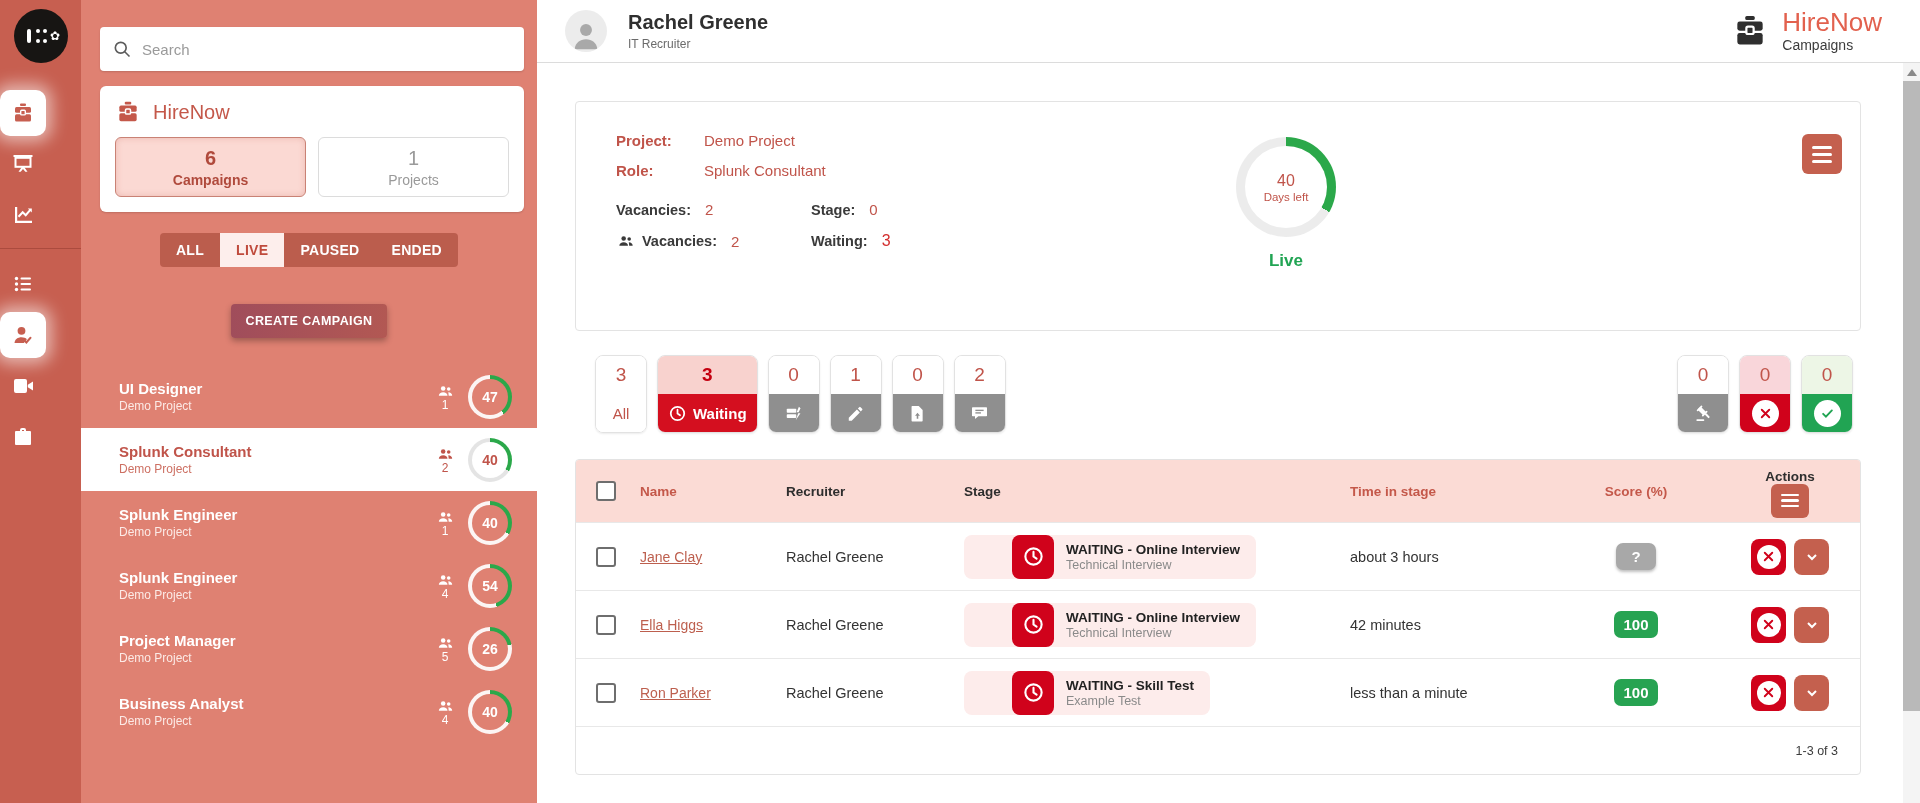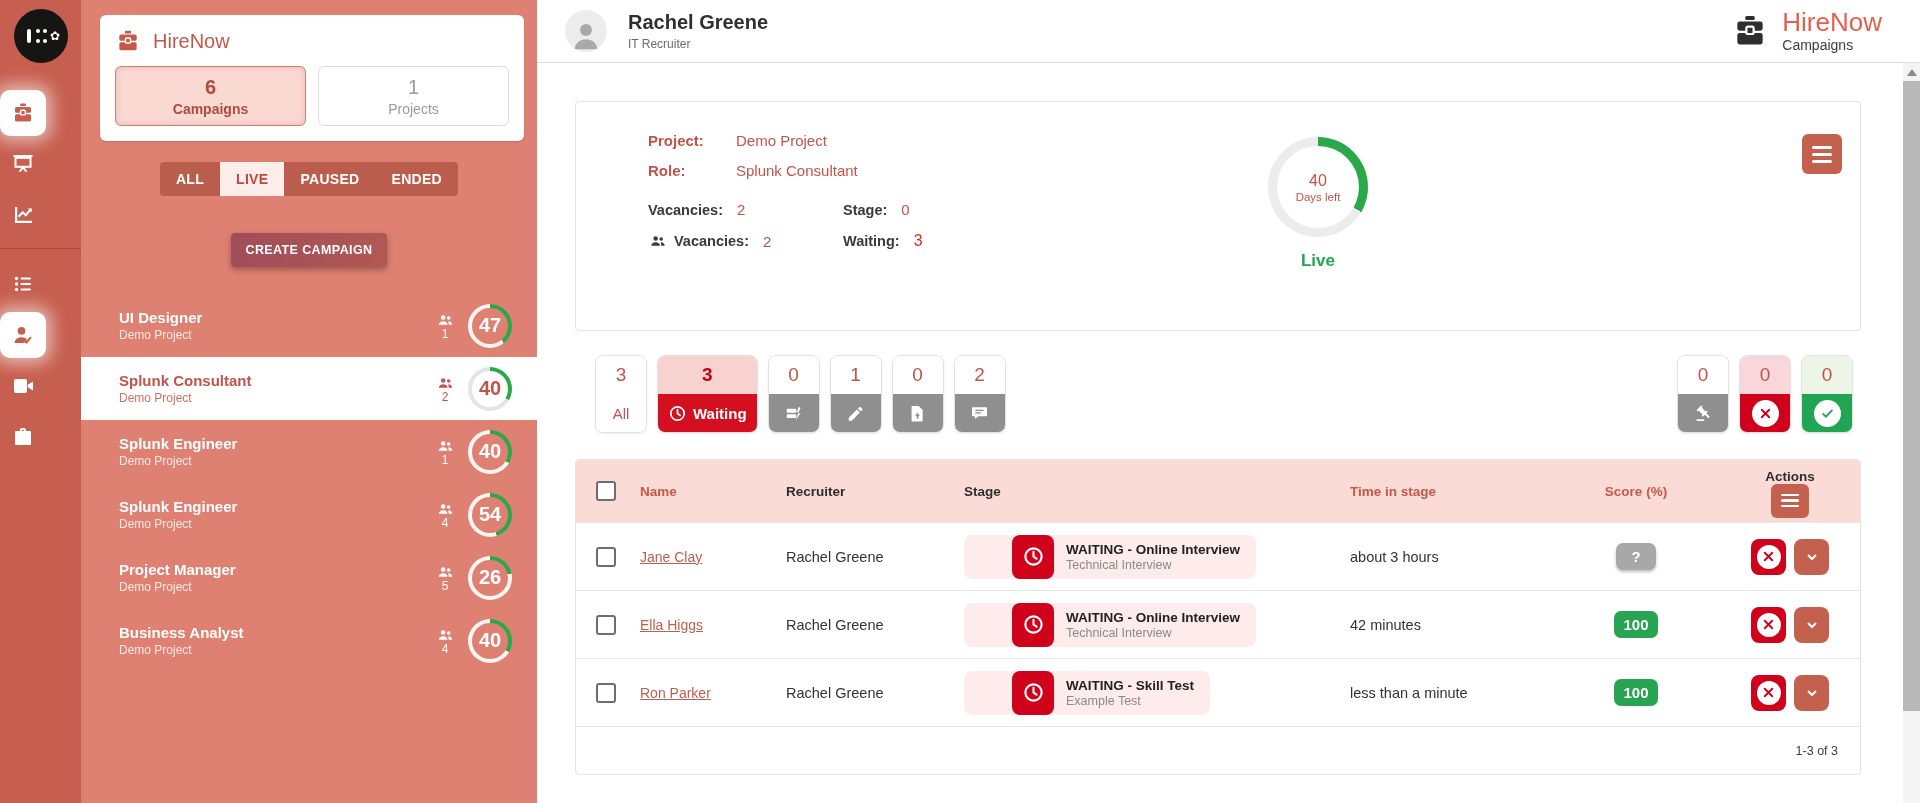--- a/index.html
+++ b/index.html
@@ -48,38 +48,38 @@
   .c-info { flex:1; }
   .c-name { font-size:15px; font-weight:bold; color:#fff; }
   .c-project { font-size:12px; color:#fceae6; margin-top:2px; }
   .campaign-row.selected .c-name { color:#c0544a; }
   .campaign-row.selected .c-project { color:#cd7063; }
   .c-people { width:26px; text-align:center; margin-right:10px; color:#fff; }
   .c-people svg { width:19px; height:16px; fill:currentColor; display:block; margin:0 auto; }
   .c-count { font-size:12px; line-height:12px; }
   .campaign-row.selected .c-people { color:#c0544a; }
   .badge { width:44px; height:44px; border-radius:50%; position:relative; flex-shrink:0; }
-  .badge .inner { position:absolute; inset:4px; border-radius:50%; display:flex; align-items:center; justify-content:center; font-size:20px; font-weight:bold; }
+  .badge .inner { position:absolute; inset:4px; border-radius:50%; display:flex; align-items:center; justify-content:center; font-size:14px; font-weight:bold; }
 
   
   .main { flex:1; display:flex; flex-direction:column; position:relative; background:#fff; min-width:0; }
   .top-header { height:63px; border-bottom:1px solid #dcdcdc; display:flex; align-items:center; padding:0 24px 0 28px; flex-shrink:0; }
   .avatar { width:42px; height:42px; border-radius:50%; background:#ececec; overflow:hidden; display:flex; align-items:flex-end; justify-content:center; margin-right:21px; }
   .avatar svg { width:34px; height:34px; fill:#a9a9a9; }
   .user-name { font-size:20px; font-weight:bold; color:#2f2f2f; }
   .user-role { font-size:12px; color:#6b6b6b; margin-top:3px; }
   .top-brand { margin-left:auto; display:flex; align-items:center; gap:13px; padding-right:14px; }
   .top-brand svg { width:38px; height:38px; fill:#2f2f2f; }
   .tb-title { font-size:26px; color:#e2614e; line-height:26px; }
   .tb-sub { font-size:14px; color:#3c3c3c; margin-top:2px; }
 
   .content { padding:38px 59px 0 38px; flex:1; }
 
   .overview-card { border:1px solid #e3e3e3; border-radius:4px; padding:30px 40px 24px; position:relative; display:flex; height:230px; }
-  .ov-left { width:470px;margin-left:32px; }
+  .ov-left { width:470px; }
   .ov-line { display:flex; margin-bottom:13px; }
   .ov-label { width:88px; font-size:15px; font-weight:bold; color:#c0544a; }
   .ov-value { font-size:15px; color:#c0544a; }
   .ov-stats { display:grid; grid-template-columns:195px 1fr; row-gap:14px; margin-top:22px; }
   .ov-stat { display:flex; align-items:center; }
   .ov-stat svg { width:20px; height:16px; fill:#3a3a3a; margin-right:6px; }
   .ovs-label { font-size:14.5px; font-weight:bold; color:#3a3a3a; margin-right:14px; }
   .ovs-value { font-size:15px; color:#c0544a; }
   .ovs-value.accent { color:#d32f2f; font-size:16px; }
   .ov-circle-wrap { margin-left:150px; display:flex; flex-direction:column; align-items:center; padding-top:5px; }
@@ -211,20 +211,27 @@
         </div>
         <div class="rail-item">
           <svg viewBox="0 0 24 24" fill="currentColor">
             <path d="M9 6V5a2 2 0 0 1 2-2h2a2 2 0 0 1 2 2v1h4a1 1 0 0 1 1 1v12a1 1 0 0 1-1 1H5a1 1 0 0 1-1-1V7a1 1 0 0 1 1-1h4zm2-1v1h2V5h-2z"></path>
           </svg>
         </div>
       </div>
   </div>
 
   <div class="sidebar">
+    <div class="search-box">
+      <svg viewBox="0 0 24 24">
+          <circle cx="10.5" cy="10.5" r="6.5"></circle>
+          <path d="M15.3 15.3L21 21"></path>
+        </svg>
+      <input type="text" placeholder="Search" style="">
+    </div>
 
     <div class="brand-card">
       <div class="brand-row">
         <svg viewBox="0 0 24 24">
             <rect x="9" y="2.5" width="6" height="2.6" rx="1"></rect>
             <rect x="4" y="6" width="16" height="5.8" rx="1.5"></rect>
             <rect x="4" y="13.2" width="16" height="7.3" rx="1.5"></rect>
             <rect x="9.7" y="9.3" width="4.6" height="4.6" rx="1" stroke="#fff" stroke-width="1.4"></rect>
           </svg>
         <span class="brand-title">HireNow</span>

